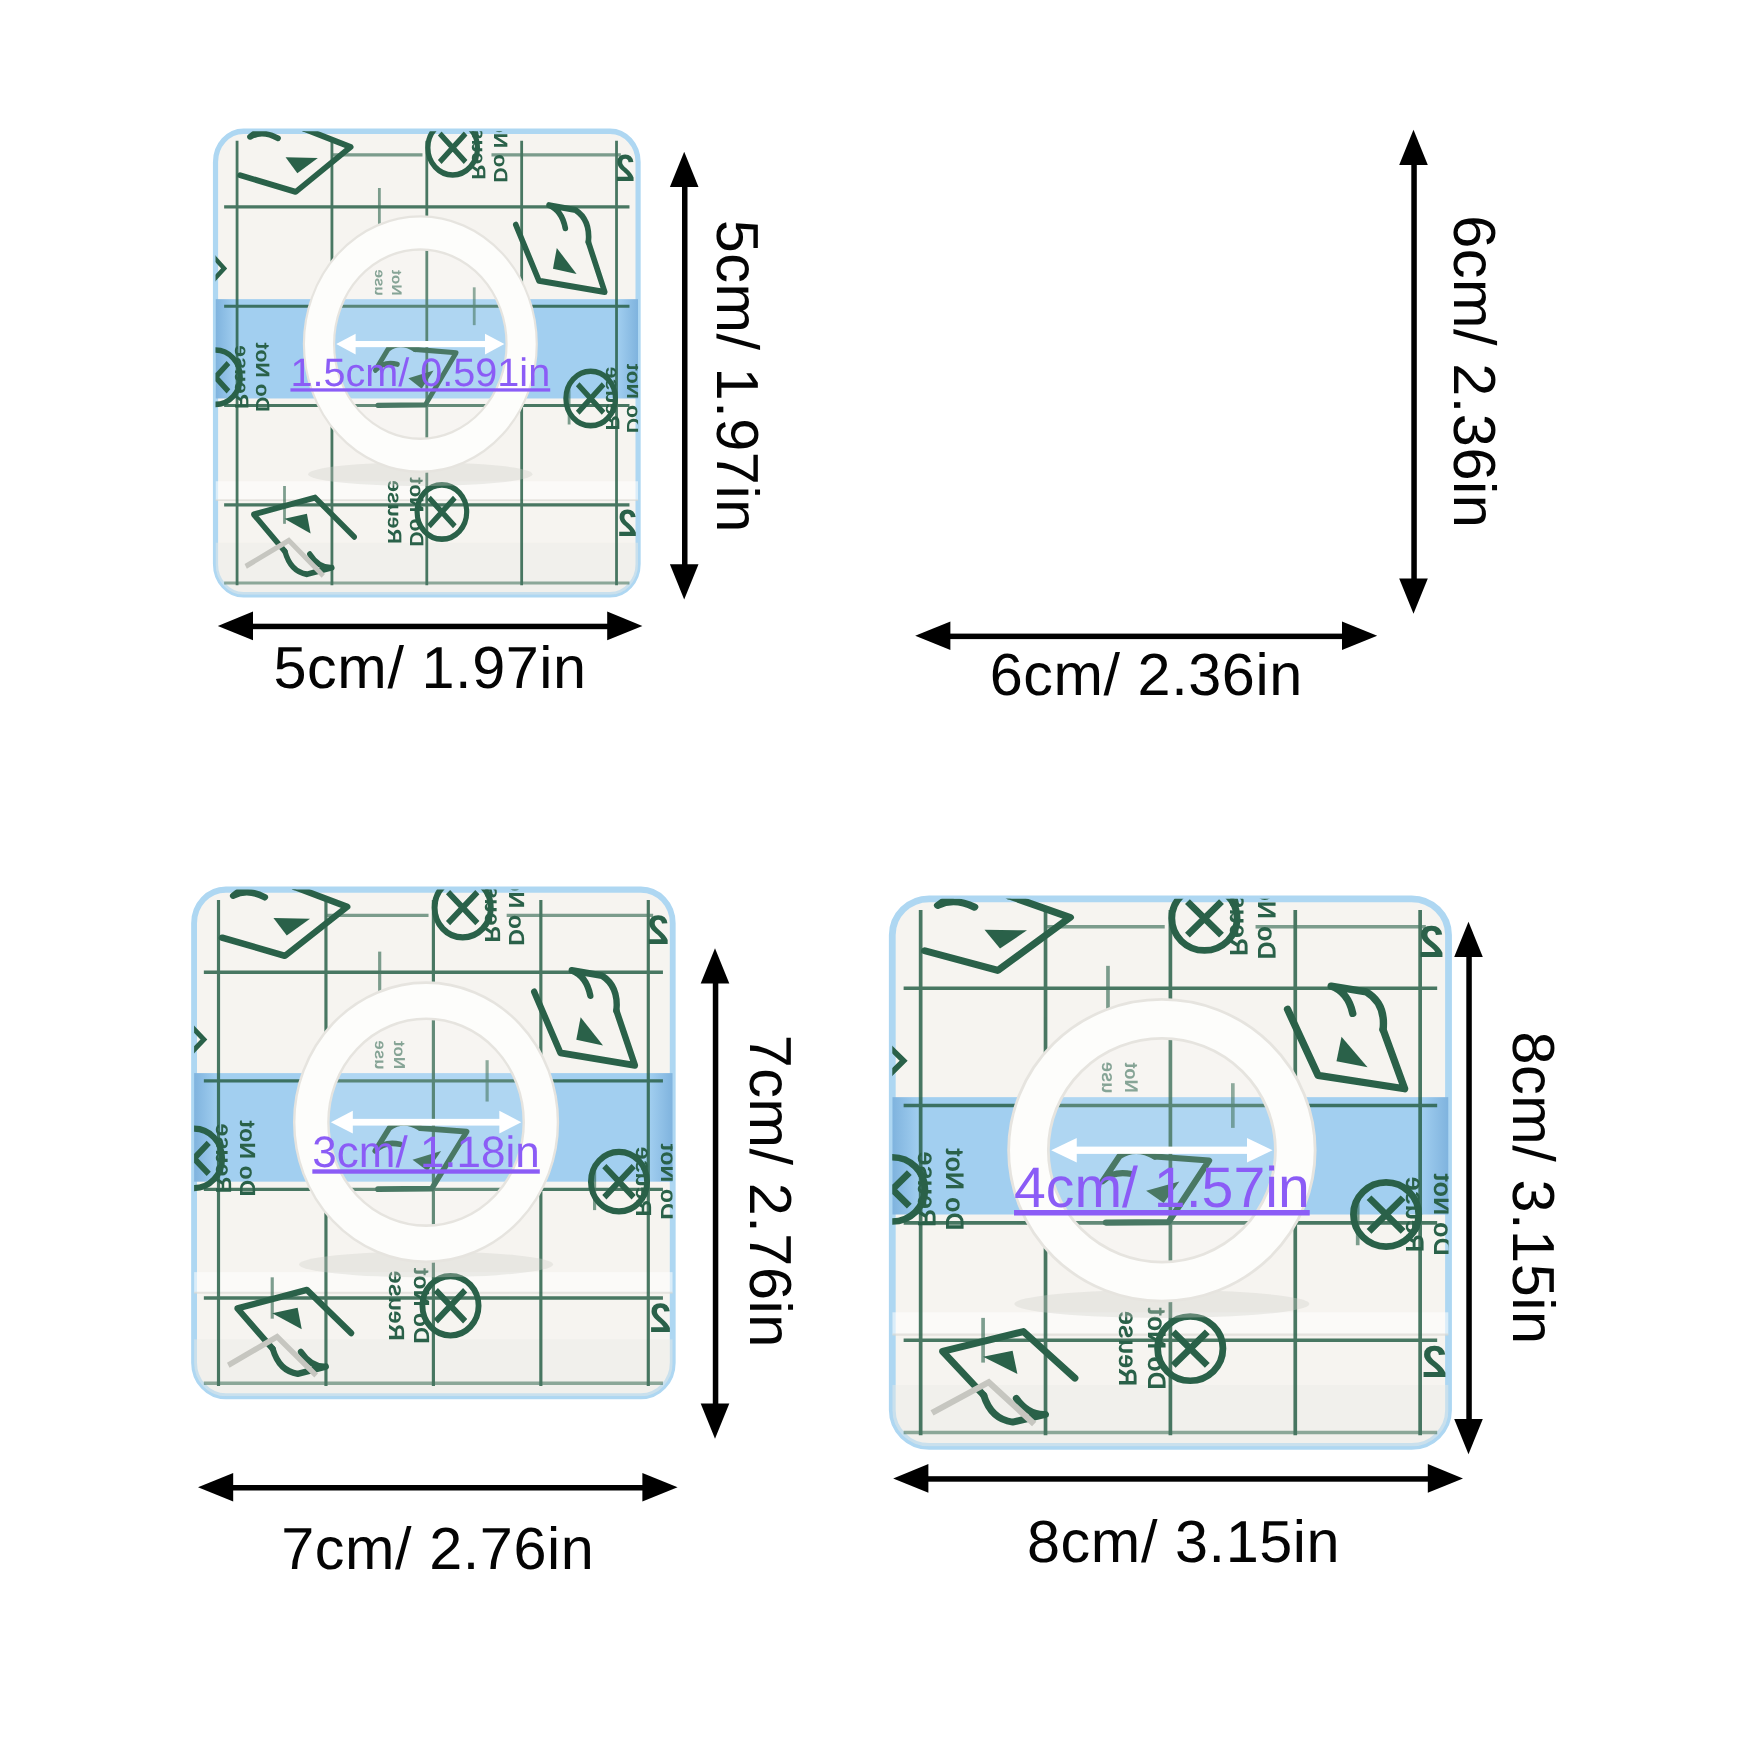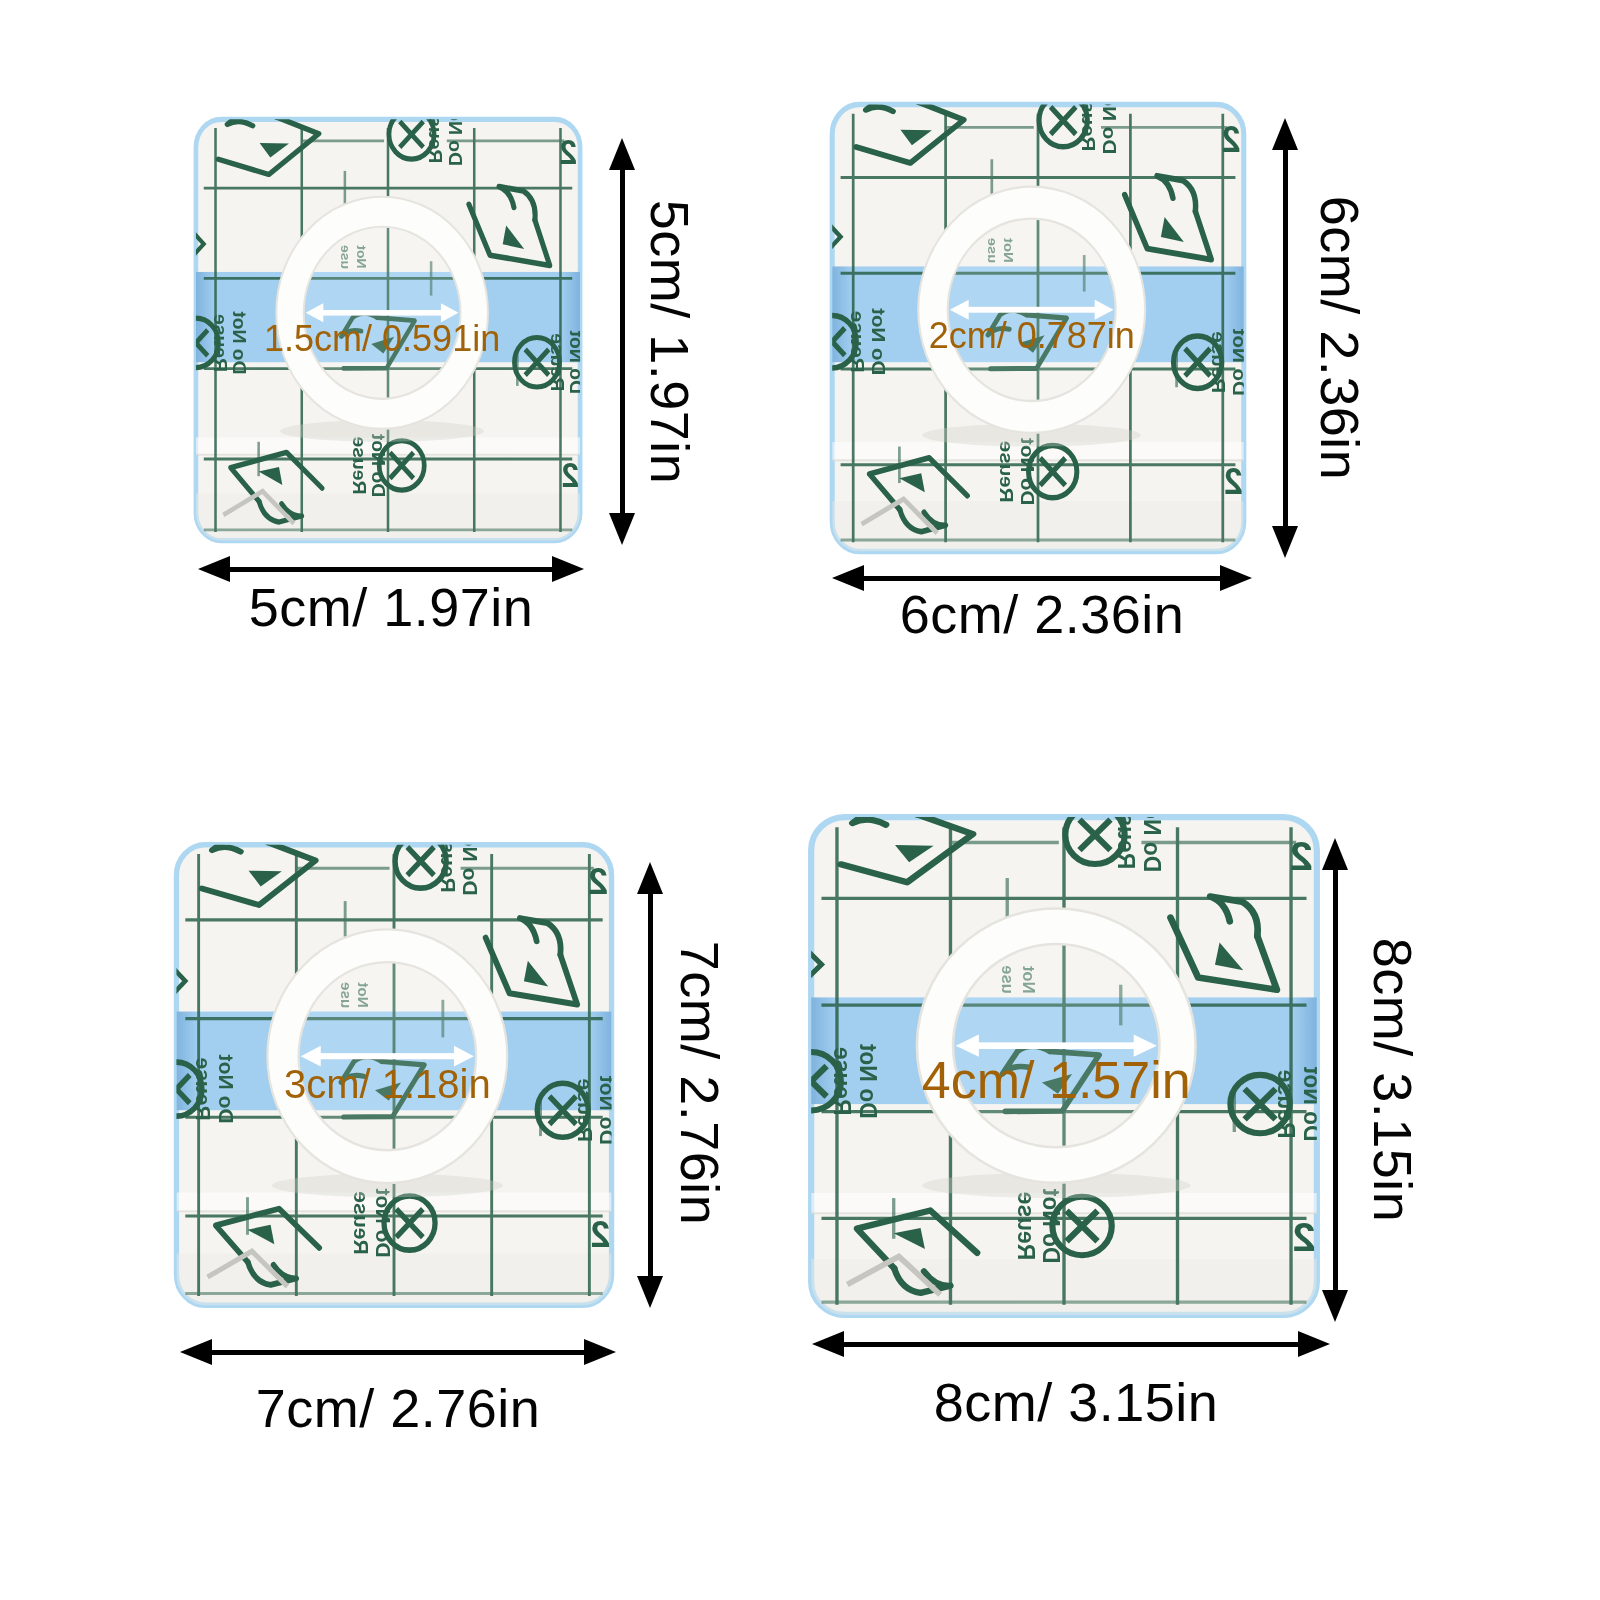--- a/index.html
+++ b/index.html
@@ -4,21 +4,21 @@
 <style>
   html,body{margin:0;padding:0;background:#ffffff;}
   body{width:1600px;height:1600px;position:relative;font-family:"Liberation Sans",sans-serif;}
   .stage{position:absolute;left:0;top:0;width:1600px;height:1600px;background:#ffffff;overflow:hidden;}
 
   .patch{position:absolute;}
   .patch-svg{position:absolute;left:0;top:0;width:100%;height:100%;display:block;}
   .hole-label{
     position:absolute;left:48.5%;top:46%;
     transform:translate(-50%,6px);
-    white-space:nowrap;color:#a16207;line-height:1.1;
+    white-space:nowrap;color:#8b5cf6;line-height:1.1;text-decoration:underline;
   }
 
   .dim-label{
     position:absolute;transform:translate(-50%,-50%);
     font-size:54px;color:#040404;white-space:nowrap;letter-spacing:0.5px;
   }
   .dim-label.rot{transform:translate(-50%,-50%) rotate(90deg);}
 
   .arrow-h{position:absolute;height:26px;}
   .arrow-h::before{content:"";position:absolute;left:26px;right:26px;top:10.5px;height:5px;background:#000;}
@@ -147,38 +147,32 @@
       <b class="h1"></b>
       <b class="h2"></b>
     </div>
   <div class="dim-label rot" style="left:670px;top:342px">5cm/ 1.97in</div>
   <div class="arrow-h" style="left:198px;top:556px;width:386px">
       <b class="h1"></b>
       <b class="h2"></b>
     </div>
   <div class="dim-label" style="left:391px;top:607px">5cm/ 1.97in</div>
 
-  <div class="patch" style="left:828px;top:100px;width:420px;height:456px">
-    <svg class="patch-svg" viewBox="0 0 200 200" preserveAspectRatio="none">
-        <use href="#patch-art"></use>
-      </svg>
-    <div class="hole-label" style="font-size:36px">2cm/ 0.787in</div>
-  </div>
   <div class="arrow-v" style="left:1272px;top:118px;height:440px">
       <b class="h1"></b>
       <b class="h2"></b>
     </div>
   <div class="dim-label rot" style="left:1340px;top:338px">6cm/ 2.36in</div>
   <div class="arrow-h" style="left:832px;top:565px;width:420px">
       <b class="h1"></b>
       <b class="h2"></b>
     </div>
   <div class="dim-label" style="left:1042px;top:614px">6cm/ 2.36in</div>
 
-  <div class="patch" style="left:172px;top:840px;width:444px;height:470px">
+  <div class="patch" style="left:172px;top:804px;width:444px;height:470px">
     <svg class="patch-svg" viewBox="0 0 200 200" preserveAspectRatio="none">
         <use href="#patch-art"></use>
       </svg>
     <div class="hole-label" style="font-size:40px">3cm/ 1.18in</div>
   </div>
   <div class="arrow-v" style="left:637px;top:862px;height:446px">
       <b class="h1"></b>
       <b class="h2"></b>
     </div>
   <div class="dim-label rot" style="left:700px;top:1083px">7cm/ 2.76in</div>

